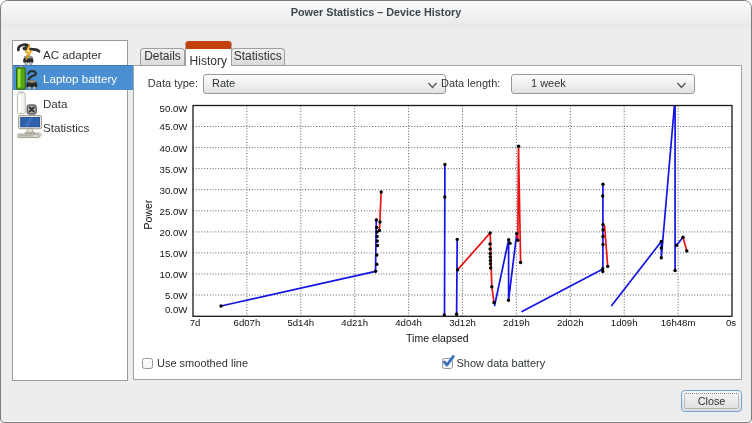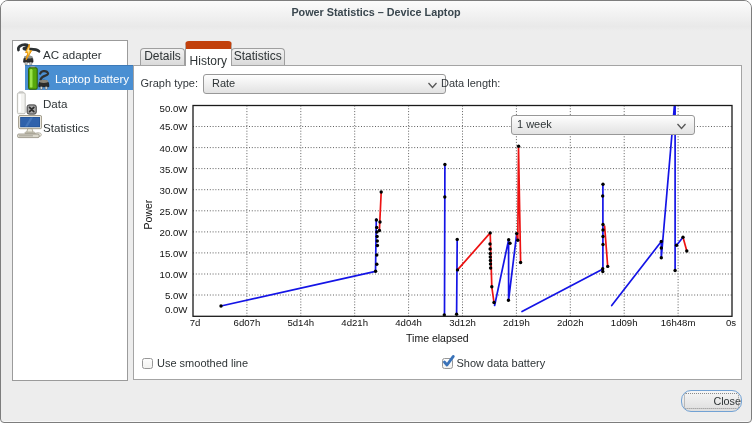--- a/index.html
+++ b/index.html
@@ -44,47 +44,47 @@
   background:linear-gradient(#fefefe, #e2e2e2);
   font-size:11px; color:#2e3436; line-height:17px; padding-left:8px;
   z-index:7;
 }
 .combo svg { position:absolute; right:7px; top:7px; }
 #chart { position:absolute; left:133px; top:65px; z-index:6; }
 .cb { position:absolute; width:11px; height:11px; border:1px solid #979797; border-radius:2.5px; background:linear-gradient(#fdfdfd,#f2f2f0); z-index:7; }
 .cblbl { position:absolute; font-size:11px; color:#2e3436; z-index:7; }
 #closebtn {
   position:absolute; left:680px; top:389px; width:61px; height:22px;
-  border:1.5px solid #72a2d4; border-radius:10px;
+  border:1.5px solid #72a2d4; border-radius:4px;
   background:linear-gradient(#f6f6f6, #dedede);
-  font-size:10.8px; color:#2e3436; text-align:right; line-height:20px;
+  font-size:10.8px; color:#2e3436; text-align:center; line-height:20px;
 }
 #closebtn .focus { position:absolute; left:2px; top:2px; right:2px; bottom:2px; border:1px dotted #8a8a8a; border-radius:2px; }
 </style>
 </head>
 <body>
 <div id="win">
-  <div id="titlebar">Power Statistics – Device Laptop</div>
+  <div id="titlebar">Power Statistics – Device History</div>
 
   <div id="sidebar">
     <div class="row" style="top:0px;">
       <span class="ic">
         <svg width="26" height="24" viewBox="0 0 26 24">
           <path d="M2.5 8 C1.5 5 5 2.6 9 2.6 C12.5 2.6 12.8 4.6 9.8 5.5 C7 6.3 7 7.8 11 7.4 C16 6.9 20.5 7.2 23 9.3" fill="none" stroke="#2c3133" stroke-width="2.7" stroke-linecap="round"></path>
           <path d="M7.6 18.7 C7.6 15.4 9.7 13.9 12.3 13.9 C14.9 13.9 17 15.4 17 18.7 L17 20.2 L7.6 20.2 Z" fill="#2e2e2e" stroke="#161616" stroke-width="0.7"></path>
           <ellipse cx="12.3" cy="14.9" rx="4.3" ry="1.5" fill="#8e9490"></ellipse>
           <rect x="9.1" y="19.9" width="2.1" height="3.2" rx="0.9" fill="#d4d7d2" stroke="#4a4a4a" stroke-width="0.5"></rect>
           <rect x="13.7" y="19.9" width="2.1" height="3.2" rx="0.9" fill="#d4d7d2" stroke="#4a4a4a" stroke-width="0.5"></rect>
           <path d="M13.4 2.2 L9.6 10.6 L11.9 10.6 L10.1 17.8 L15.6 8.7 L12.9 8.7 Z" fill="#fbc02d" stroke="#e8950c" stroke-width="1"></path>
           <path d="M12.6 5 L11.2 9.2 L12.6 9.2 L12 12.5 L13.9 8.2 L12.6 8.2 Z" fill="#fff3cd"></path>
         </svg>
       </span>
       <span class="lbl">AC adapter</span>
     </div>
-    <div class="row sel" style="top:24.3px;margin-left:12px;">
+    <div class="row sel" style="top:24.3px;">
       <span class="ic">
         <svg width="26" height="24" viewBox="0 0 26 24">
           <rect x="2.2" y="0.4" width="5" height="2.2" rx="0.9" fill="#ececea" stroke="#8a8a8a" stroke-width="0.6"></rect>
           <rect x="0.6" y="1.8" width="8.6" height="21.4" rx="1.3" fill="#56a80c" stroke="#2c5e02" stroke-width="1"></rect>
           <rect x="1.9" y="3" width="2.6" height="18.6" rx="1.2" fill="#9ae34a"></rect>
           <path d="M12.2 7.6 C13.2 4.9 17 4.4 19.2 6 C21 7.4 20 9 17.4 9.6 C15.3 10.1 13.4 11.4 12.5 13.6" fill="none" stroke="#2e3133" stroke-width="2.2" stroke-linecap="round"></path>
           <path d="M10.8 19 C10.8 15.8 13 14.2 15.8 14.2 C18.6 14.2 20.8 15.8 20.8 19 L20.8 20.7 L10.8 20.7 Z" fill="#2b2b28" stroke="#141414" stroke-width="0.7"></path>
           <ellipse cx="15.8" cy="15.3" rx="4.5" ry="1.6" fill="#8a8577"></ellipse>
           <rect x="12.3" y="20.4" width="2.1" height="3.2" rx="0.9" fill="#d8dbd4" stroke="#4a4a4a" stroke-width="0.5"></rect>
           <rect x="17.2" y="20.4" width="2.1" height="3.2" rx="0.9" fill="#d8dbd4" stroke="#4a4a4a" stroke-width="0.5"></rect>
@@ -122,28 +122,28 @@
       <span class="lbl">Statistics</span>
     </div>
   </div>
 
   <div class="tab" style="left:139px; top:47px; width:45px; height:18px; line-height:14px;">Details</div>
   <div class="tab active" style="left:184px; top:40px; width:46.5px; height:25px; line-height:24px;">History</div>
   <div class="tab" style="left:229.5px; top:47px; width:54.5px; height:18px; line-height:14px;">Statistics</div>
 
   <div id="panel"></div>
 
-  <div class="flabel" style="left:130px; width:67px; top:75.5px; text-align:right;">Graph type:</div>
+  <div class="flabel" style="left:130px; width:67px; top:75.5px; text-align:right;">Data type:</div>
   <div class="combo" style="left:202px; top:73px; width:243px;">Rate
     <svg width="11" height="7" viewBox="0 0 11 7">
         <path d="M1.5 1 L5.5 5.5 L9.5 1" fill="none" stroke="#565656" stroke-width="1.3"></path>
       </svg>
   </div>
   <div class="flabel" style="left:440px; width:66px; top:75.5px; text-align:left;">Data length:</div>
-  <div class="combo" style="left:510px; top:73px; width:184px; padding-left:5px;margin-top:41px;">1 week
+  <div class="combo" style="left:510px; top:73px; width:184px; padding-left:19px;">1 week
     <svg width="11" height="7" viewBox="0 0 11 7">
         <path d="M1.5 1 L5.5 5.5 L9.5 1" fill="none" stroke="#565656" stroke-width="1.3"></path>
       </svg>
   </div>
 
   <svg id="chart" width="607" height="283" viewBox="133 65 607 283">
 
     <g stroke="#606060" stroke-width="1" stroke-dasharray="1 1.8">
       <line x1="245.9" y1="104.5" x2="245.9" y2="315"></line>
       <line x1="299.8" y1="104.5" x2="299.8" y2="315"></line>

